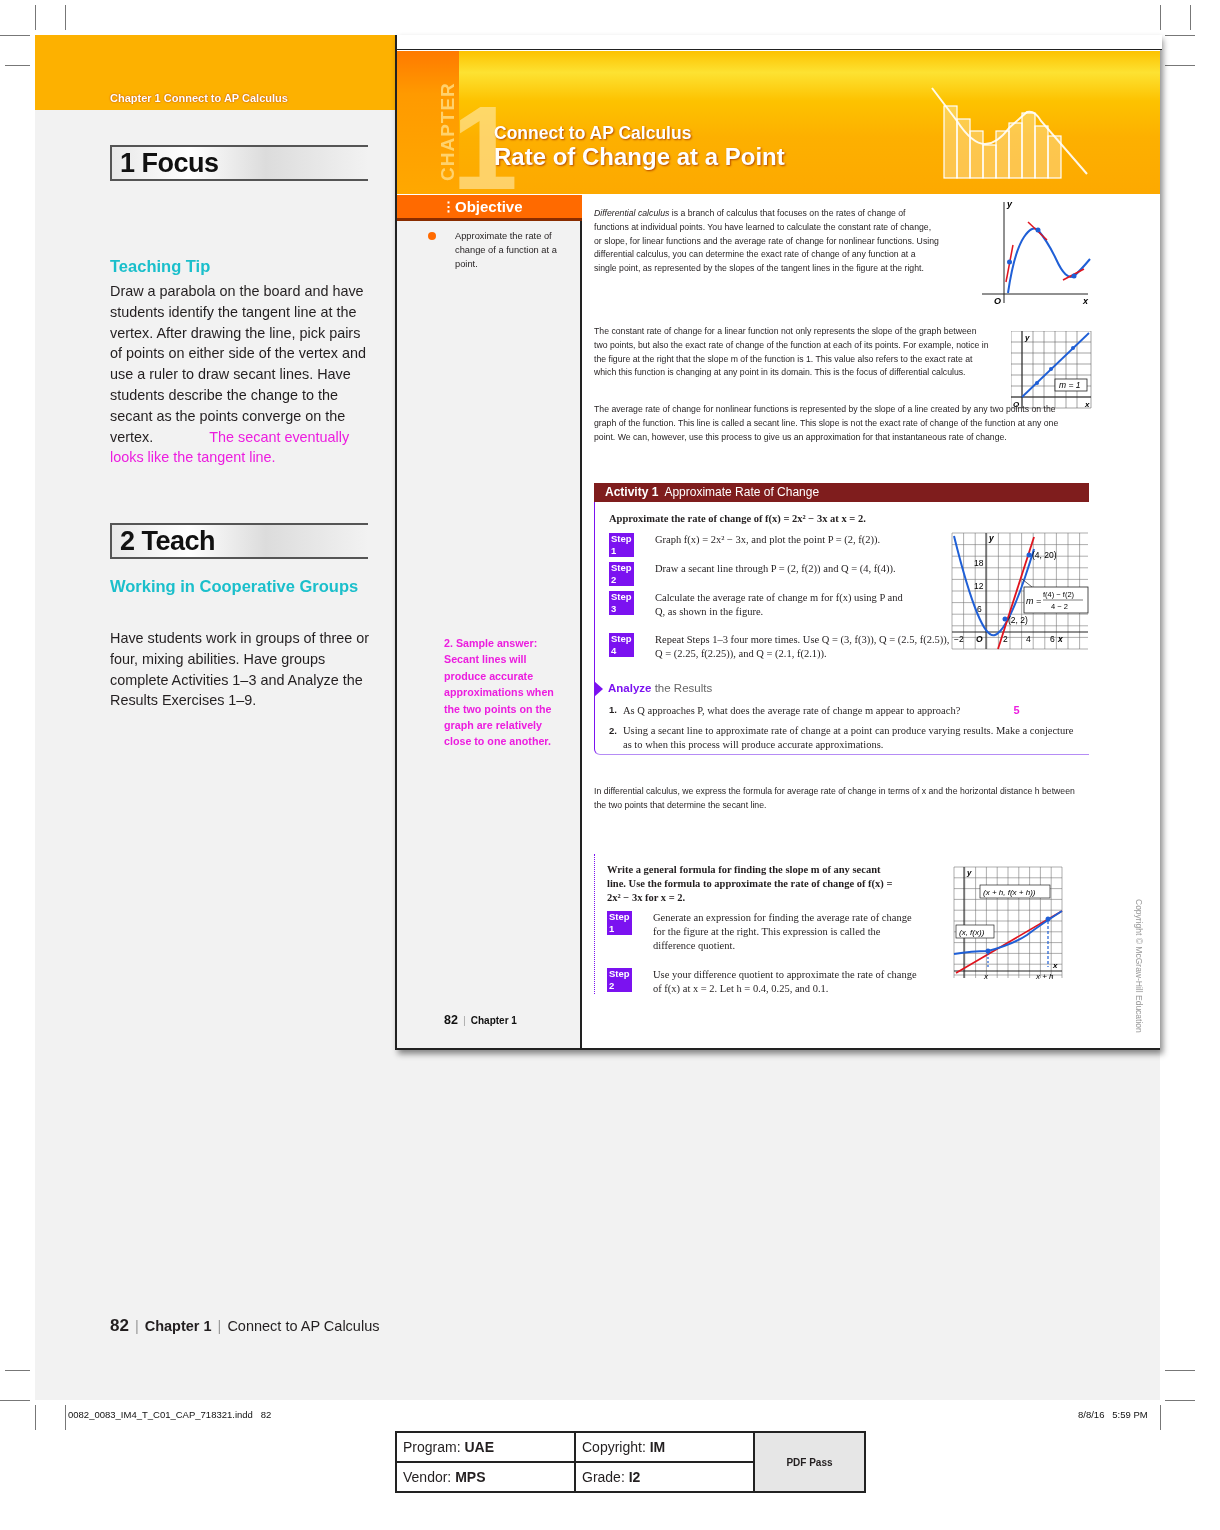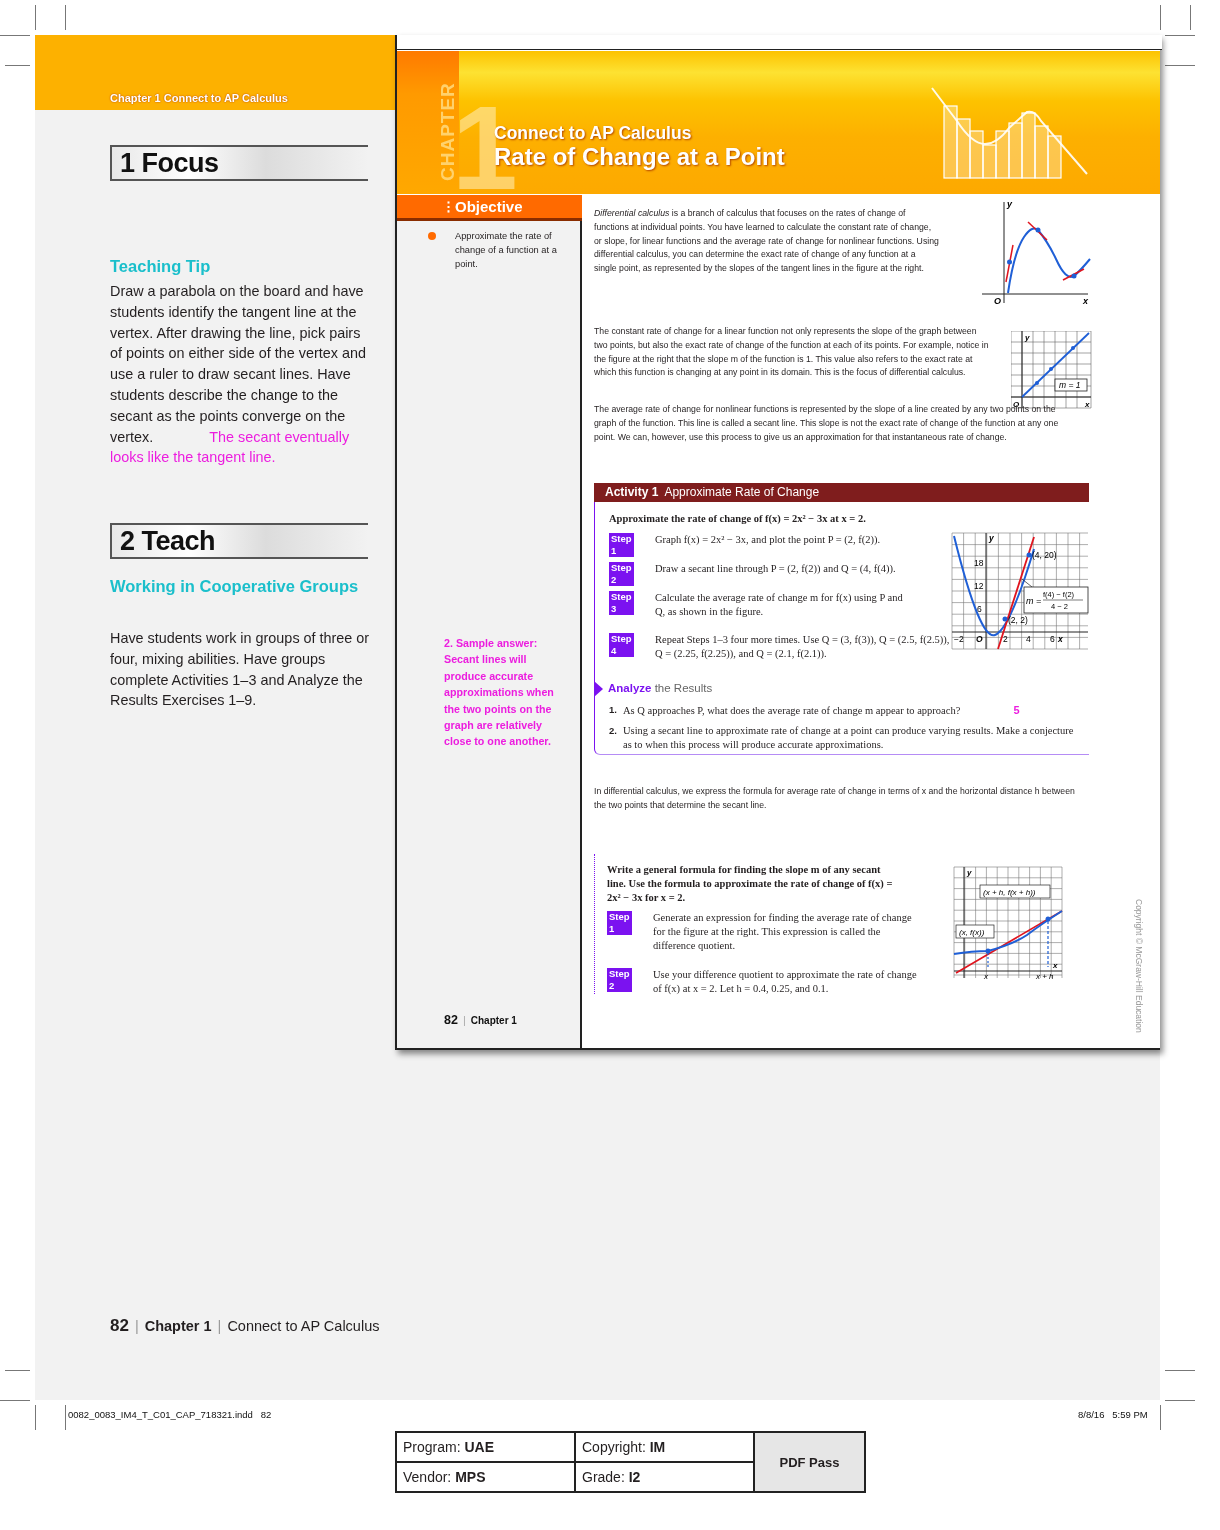--- a/index.html
+++ b/index.html
@@ -58,21 +58,21 @@
 
   #folio-outer { position: absolute; left: 75px; top: 1281px; font-size: 14.5px; color: #231f20; }
   #folio-outer b.num { font-size: 17px; }
   #folio-outer .sep { color: #999; margin: 0 6px; }
 
   #slug-left { position: absolute; left: 68px; top: 1409px; font-size: 9.5px; color: #111; }
   #slug-right { position: absolute; left: 1078px; top: 1409px; font-size: 9.5px; color: #111; }
 
   #pass-table { position: absolute; left: 395px; top: 1431px; border-collapse: collapse; font-size: 14px; }
   #pass-table td { border: 2px solid #222; height: 30px; padding: 0 6px; }
-  #pass-table td.pdf { background: #e6e6e6; text-align: center; font-weight: bold; font-size: 13px; width: 111px; }
+  #pass-table td.pdf { background: #e6e6e6; text-align: center; font-weight: bold; font-size: 10px; width: 111px; }
   #copyright { position: absolute; left: 1109px; top: 864px; transform: rotate(90deg); transform-origin: left top; font-size: 8.5px; color: #999; white-space: nowrap; }
 </style>
 </head>
 <body>
 
 <div class="crop" style="left:35px;top:5px;width:1px;height:25px;"></div>
 <div class="crop" style="left:65px;top:5px;width:1px;height:25px;"></div>
 <div class="crop" style="left:0;top:35px;width:30px;height:1px;"></div>
 <div class="crop" style="left:5px;top:65px;width:25px;height:1px;"></div>
 <div class="crop" style="left:1160px;top:5px;width:1px;height:25px;"></div>

